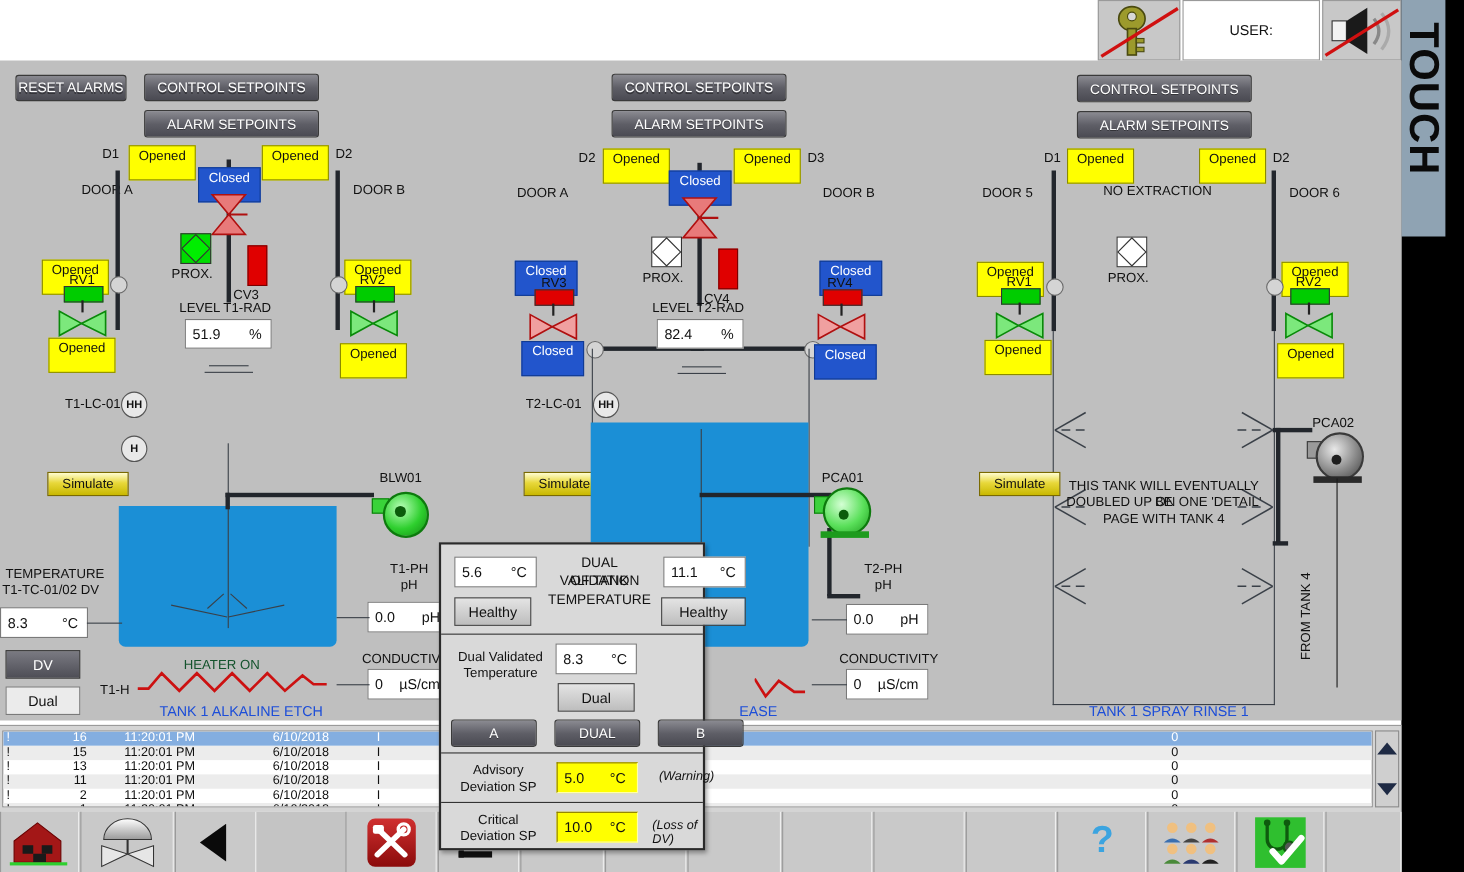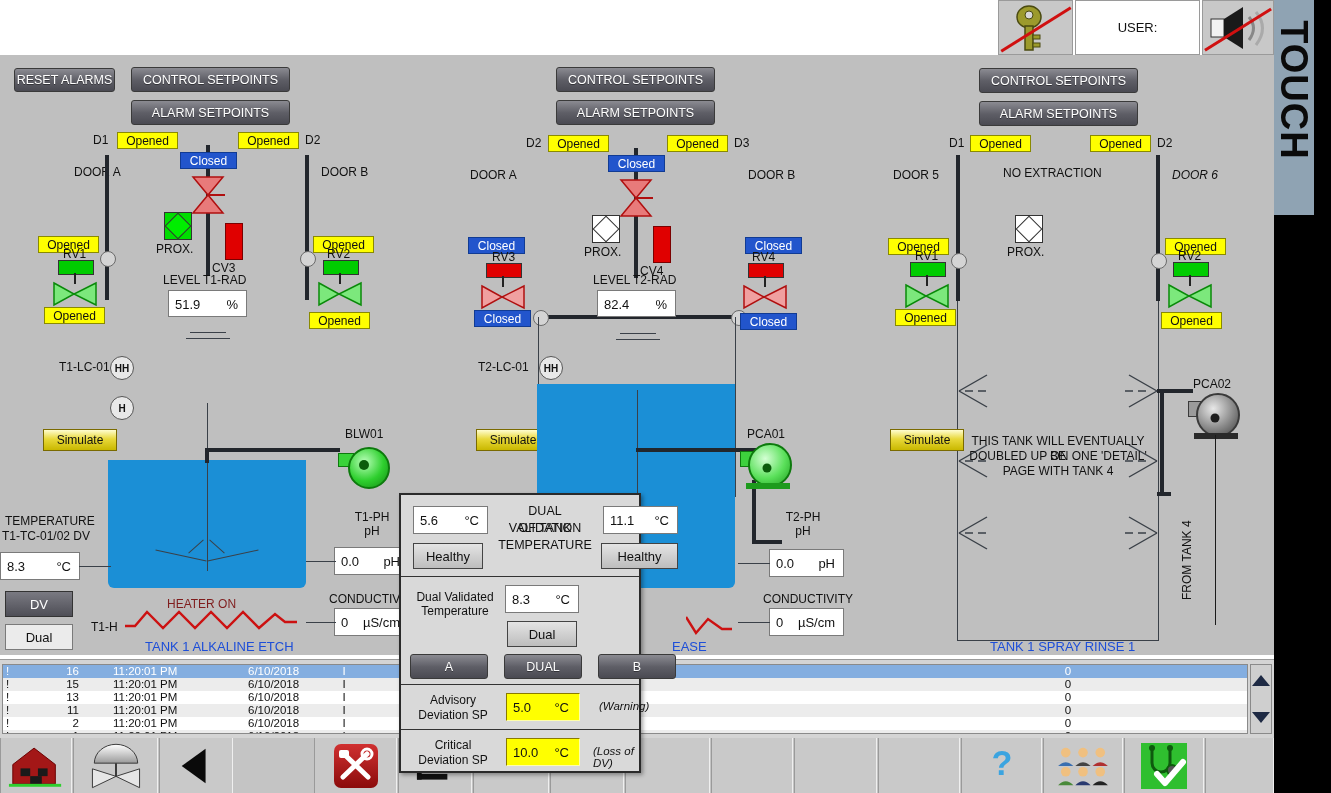--- a/index.html
+++ b/index.html
@@ -31,21 +31,21 @@
   .btn3d{position:absolute;box-sizing:border-box;color:#fff;font-size:12.5px;
          text-align:center;border:1px solid #3a3a3a;border-radius:3px;
          background:linear-gradient(#8b8b92,#5e5e66 52%,#4a4a52);
          display:flex;align-items:center;justify-content:center;cursor:pointer;
          text-shadow:0 1px 0 rgba(0,0,0,.4);}
 
   .lbl{position:absolute;font-size:12px;color:#111;white-space:nowrap;}
   .lbl.c{text-align:center;}
 
   .tag{position:absolute;box-sizing:border-box;font-size:12px;text-align:center;
-       line-height:16px;height:17px;white-space:nowrap;padding:0 4px;}
+       line-height:16px;height:32px;white-space:nowrap;padding:0 4px;}
   .tag.yellow{background:#ffff00;color:#111;border:1px solid #8a8a00;}
   .tag.blue{background:#2255cc;color:#ffffff;border:1px solid #113b93;}
 
   .field{position:absolute;box-sizing:border-box;background:#fff;border:1px solid #7a7a7a;
          font-size:13px;color:#111;}
   .field .v{position:absolute;left:6px;top:50%;transform:translateY(-50%);}
   .field .u{position:absolute;right:8px;top:50%;transform:translateY(-50%);}
 
   .pipe{position:absolute;background:#22262c;}
   .pipev{width:4px;}
@@ -77,21 +77,21 @@
           background:linear-gradient(#fffdd0,#e8d83a 45%,#c9b800);border:1px solid #7a6a00;
           display:flex;align-items:center;justify-content:center;cursor:pointer;}
 
   .dvbtn{position:absolute;box-sizing:border-box;height:26px;font-size:13px;color:#fff;
          background:linear-gradient(#7a7a82,#4e4e56);border:1px solid #333;
          display:flex;align-items:center;justify-content:center;}
   .dualbtn{position:absolute;box-sizing:border-box;height:26px;font-size:13px;color:#111;
            background:#ebebeb;border:1px solid #7a7a7a;
            display:flex;align-items:center;justify-content:center;}
 
-  .heaterlbl{position:absolute;font-size:12px;color:#7f1d1d;}
+  .heaterlbl{position:absolute;font-size:12px;color:#14532d;}
   .tanklbl{position:absolute;font-size:13px;color:#1d4ed8;white-space:nowrap;}
 
   .blower{position:absolute;width:52px;height:44px;}
   .blower .housing{position:absolute;left:10px;top:4px;width:38px;height:38px;border-radius:50%;
         border:2px solid #0d7a0d;background:radial-gradient(circle at 38% 34%,#b8ffb8,#2ecf2e 55%,#128a12);}
   .blower .hub{position:absolute;left:50%;top:50%;width:10px;height:10px;border-radius:50%;
         transform:translate(-50%,-50%);background:#0b5c0b;}
   .blower .inlet{position:absolute;left:0;top:10px;width:14px;height:12px;background:#39d339;
         border:1px solid #0d7a0d;}
   .pump{position:absolute;width:54px;height:50px;}
@@ -417,21 +417,21 @@
     <div class="btn3d" style="left:979px;top:13px;width:159px;height:25px;">CONTROL SETPOINTS</div>
     <div class="btn3d" style="left:979px;top:46px;width:159px;height:25px;">ALARM SETPOINTS</div>
 
     <div class="lbl" style="left:949px;top:81px;">D1</div>
     <div class="tag yellow" style="left:970px;top:80px;width:61px;">Opened</div>
     <div class="tag yellow" style="left:1090px;top:80px;width:61px;">Opened</div>
     <div class="lbl" style="left:1157px;top:81px;">D2</div>
 
     <div class="lbl" style="left:893px;top:113px;">DOOR 5</div>
     <div class="tag yellow" style="left:888px;top:183px;width:61px;">Opened</div>
-    <div class="lbl" style="left:1172px;top:113px;font-style:italic;">DOOR 6</div>
+    <div class="lbl" style="left:1172px;top:113px;">DOOR 6</div>
     <div class="tag yellow" style="left:1165px;top:183px;width:61px;">Opened</div>
     <div class="lbl" style="left:1003px;top:111px;">NO EXTRACTION</div>
 
     <div class="pipe pipev" style="left:956px;top:100px;height:146px;"></div>
     <div class="pipe pipev" style="left:1156px;top:100px;height:146px;"></div>
     <div class="node" style="left:951px;top:198px;"></div>
     <div class="node" style="left:1151px;top:198px;"></div>
 
     <div class="prox" style="left:1015px;top:160px;">
         <div class="dia"></div>

